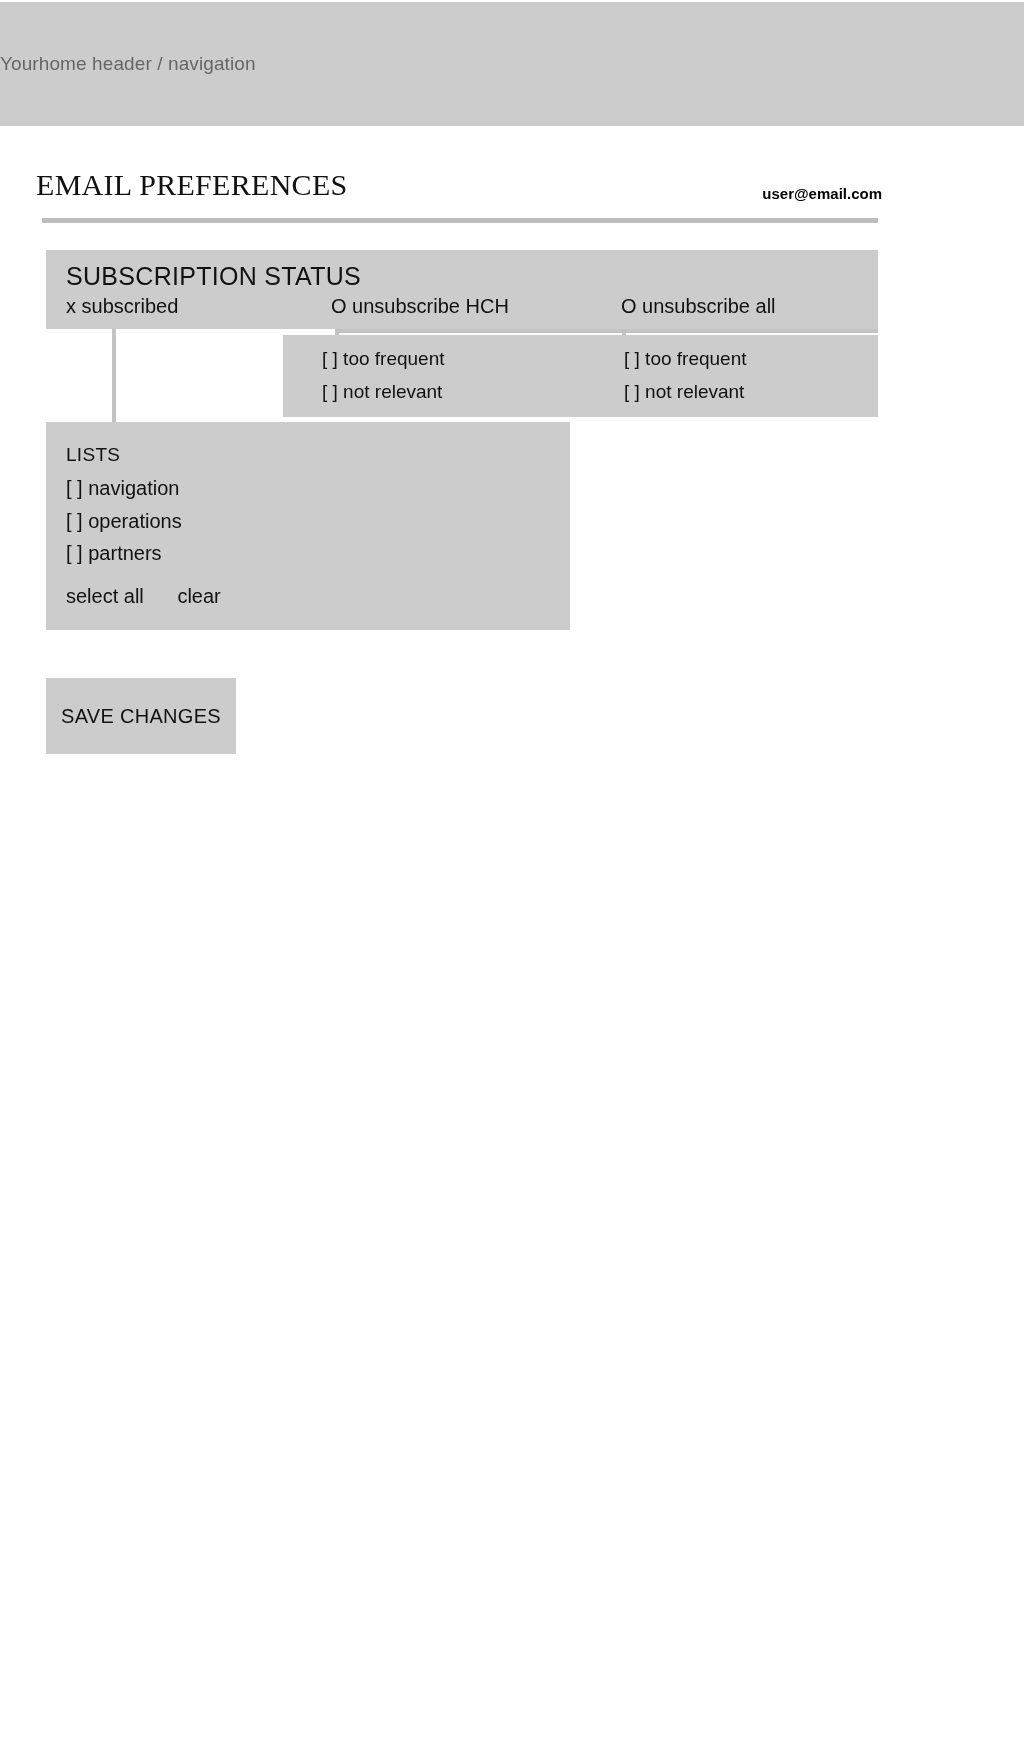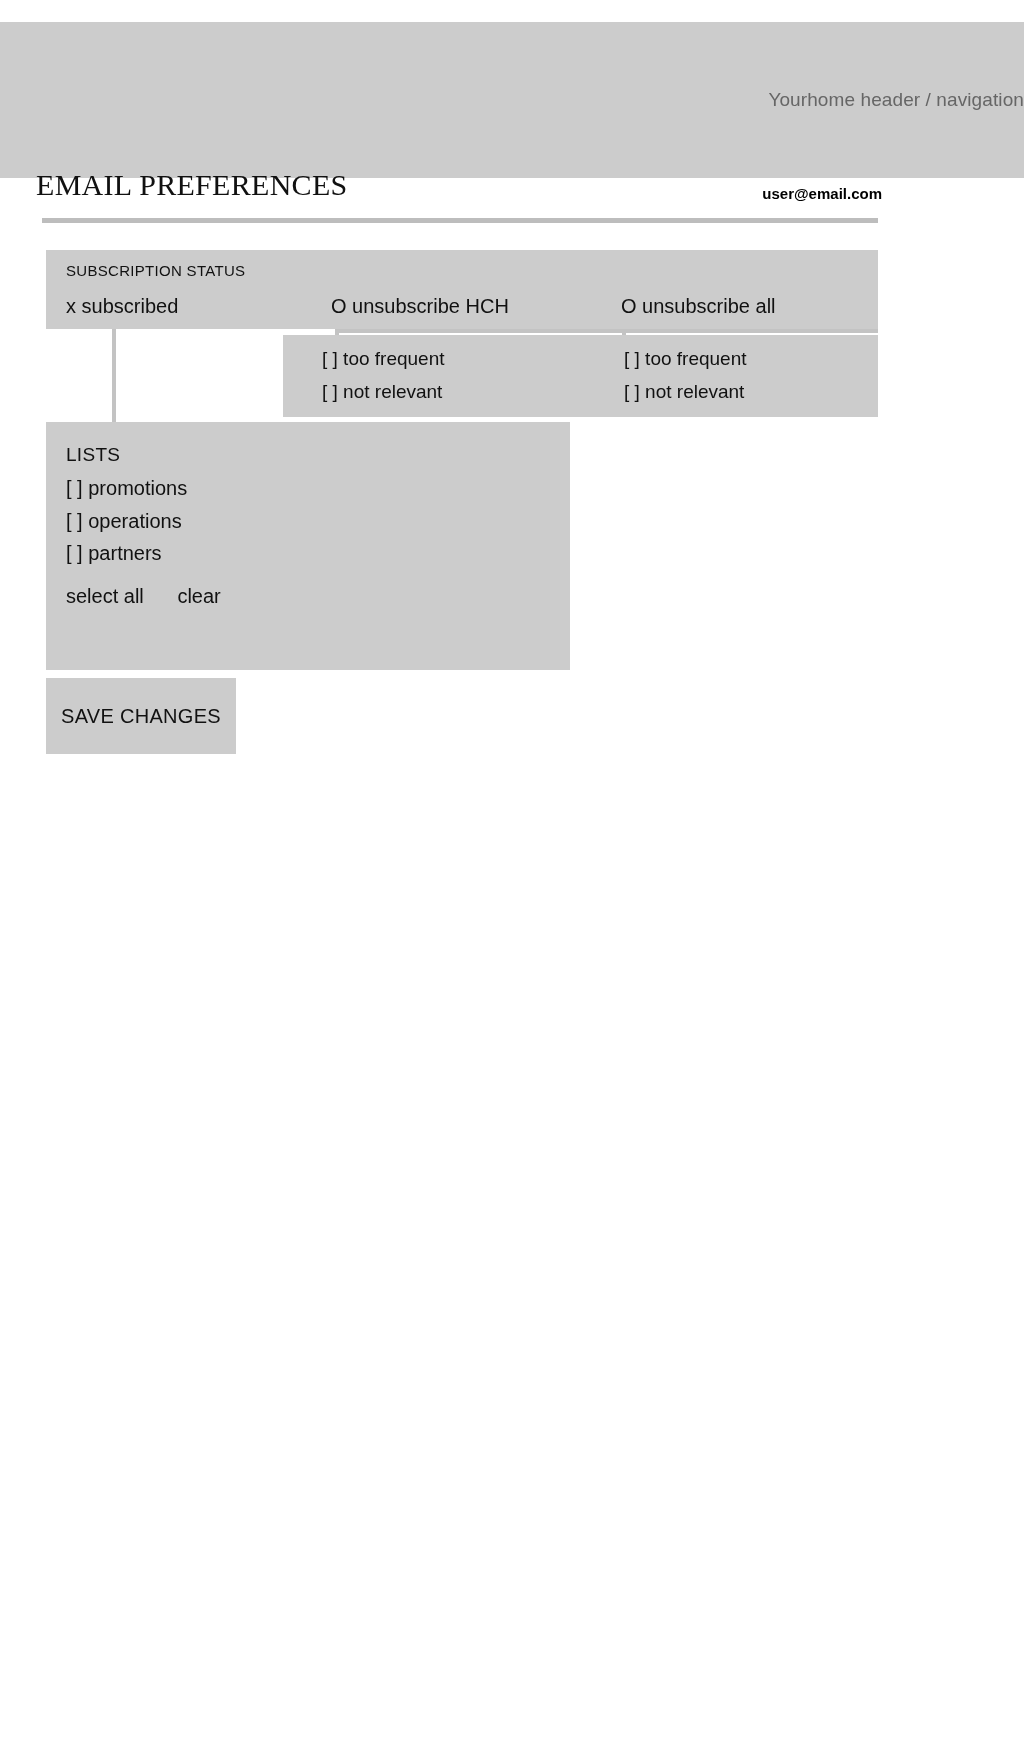--- a/index.html
+++ b/index.html
@@ -18,27 +18,27 @@
     position: relative;
     width: 1024px;
     height: 1738px;
     background: #ffffff;
   }
 
   
   .site-header {
     position: absolute;
     left: 0;
-    top: 22px;
+    top: 2px;
     width: 1024px;
-    height: 156px;
+    height: 124px;
     background: #cccccc;
     display: flex;
     align-items: center;
-    justify-content: flex-end;
+    justify-content: flex-start;
   }
   .site-header-label {
     font-size: 19px;
     color: #666666;
     letter-spacing: 0.1px;
   }
 
   
   .title-row {
     position: absolute;
@@ -83,21 +83,21 @@
     left: 46px;
     top: 250px;
     width: 832px;
     height: 79px;
     background: #cccccc;
   }
   .status-heading {
     position: absolute;
     left: 20px;
     top: 12px;
-    font-size: 15px;
+    font-size: 25px;
     letter-spacing: 0.3px;
     color: #111111;
     white-space: nowrap;
   }
   .status-option {
     position: absolute;
     top: 45px;
     font-size: 20px;
     color: #111111;
     white-space: nowrap;
@@ -138,21 +138,21 @@
   .reason-item.r1 { top: 46px; }
   .reason-hch .reason-item { left: 39px; }
   .reason-all .reason-item { left: 0px; }
 
   
   .lists-panel {
     position: absolute;
     left: 46px;
     top: 422px;
     width: 524px;
-    height: 248px;
+    height: 208px;
     background: #cccccc;
   }
   .lists-heading {
     position: absolute;
     left: 20px;
     top: 22px;
     font-size: 19px;
     letter-spacing: 0.3px;
     color: #111111;
     white-space: nowrap;
@@ -238,21 +238,21 @@
   </div>
 
   <div class="reason-panel reason-all">
     <div class="reason-item r0">[ ] too frequent</div>
     <div class="reason-item r1">[ ] not relevant</div>
   </div>
 
   <div class="lists-panel">
     <div class="lists-heading">LISTS</div>
 
-    <div class="list-item i0">[ ] promotions</div>
+    <div class="list-item i0">[ ] navigation</div>
     <div class="list-item i1">[ ] operations</div>
     <div class="list-item i2">[ ] partners</div>
 
     <div class="lists-actions">
       <span class="action">select all</span>
       <span class="action">clear</span>
     </div>
   </div>
 
   <button class="save-button">SAVE CHANGES</button>

